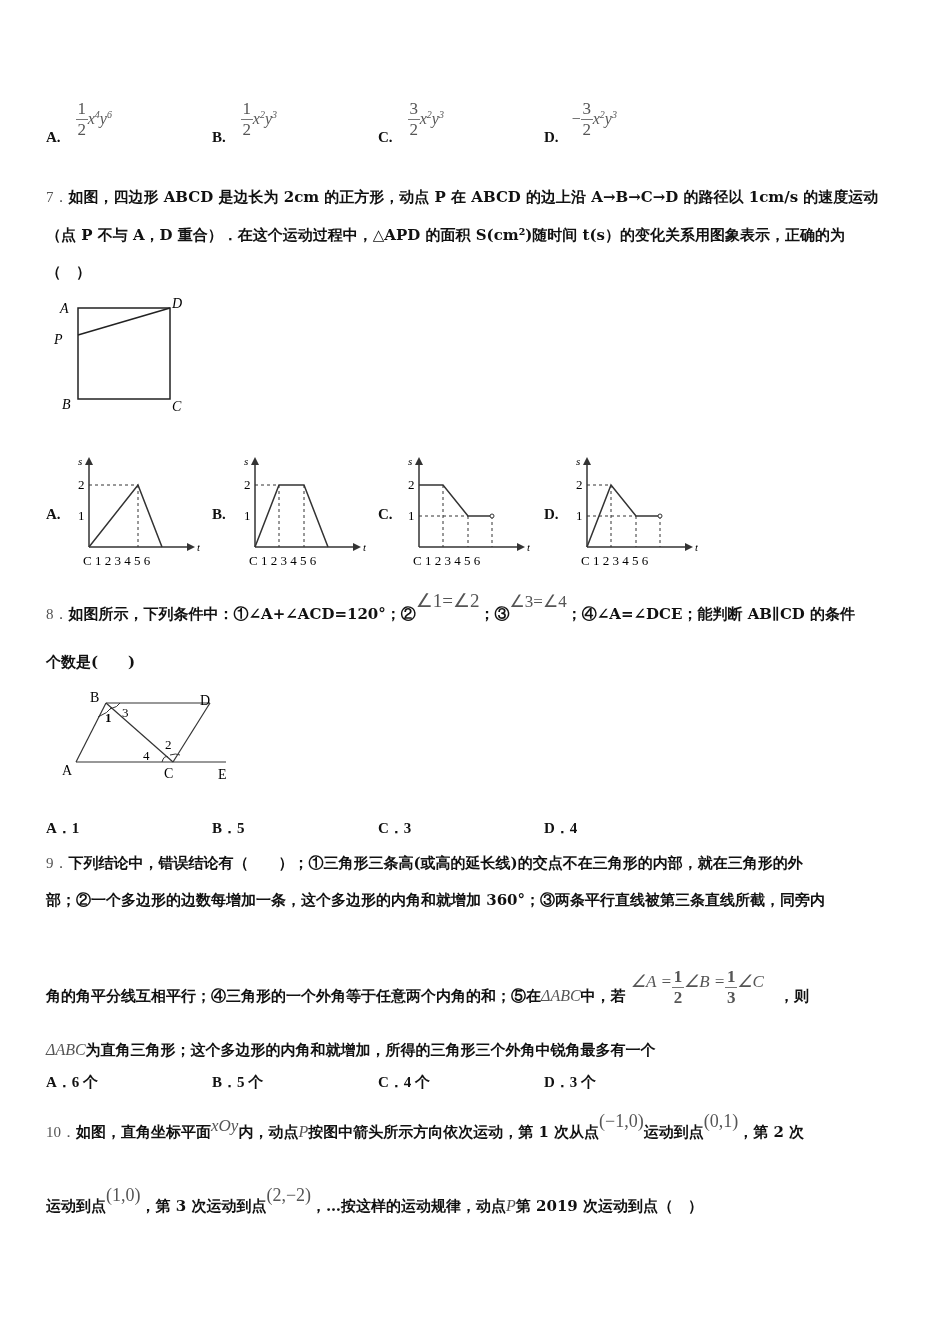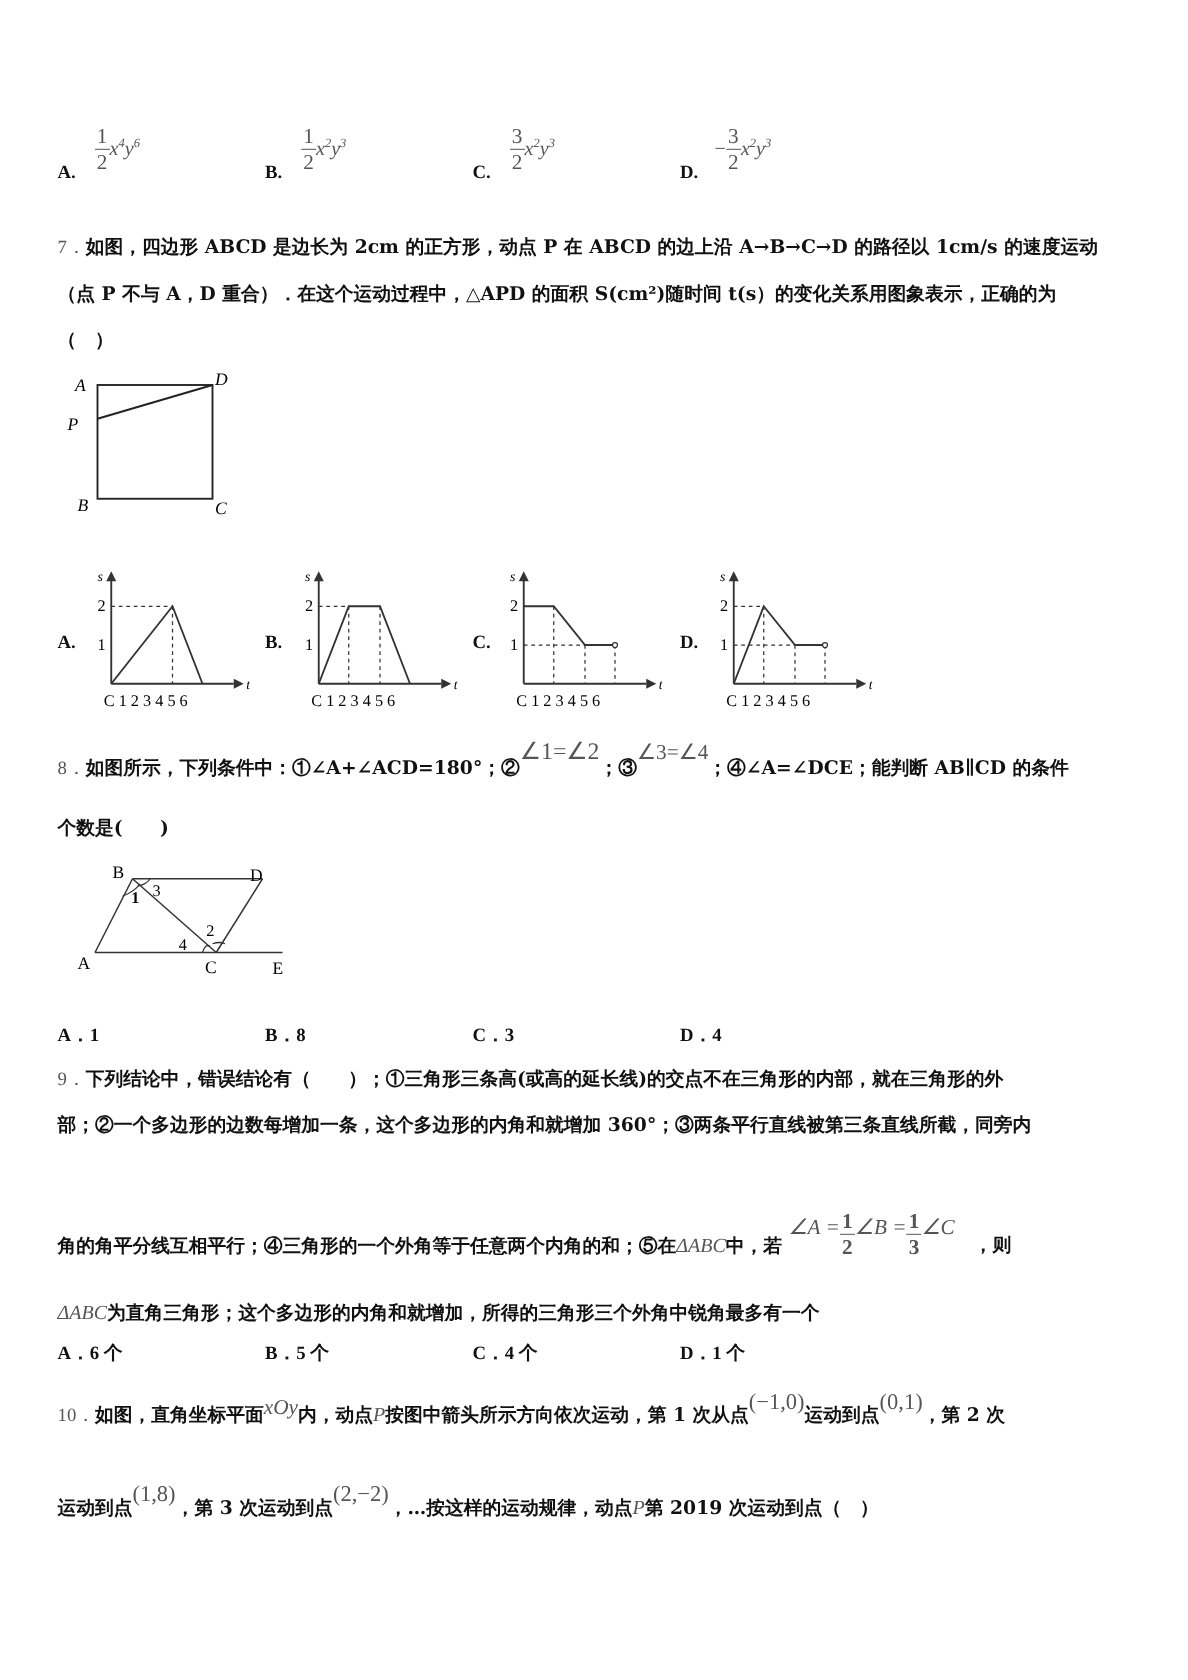--- a/index.html
+++ b/index.html
@@ -137,21 +137,21 @@
     <text x="3" y="10" font-size="11" font-style="italic">s</text>
       <text x="122" y="96" font-size="11" font-style="italic">t</text>
     <text x="3" y="34" font-size="13">2</text>
       <text x="3" y="65" font-size="13">1</text>
     <text x="8" y="110" font-size="13">C 1 2 3 4  5 6</text>
   </svg>
 </div>
 
 <div>
   <div class="abs txt" style="left:46px;top:601px;">
-    <span class="qnum">8．</span><span>如图所示，下列条件中：①∠A+∠ACD=180°；②</span><span class="math" style="font-size:19px;position:relative;top:-12px;">∠1=∠2</span><span>；③</span><span class="math" style="font-size:17px;position:relative;top:-12px;">∠3=∠4</span><span>；④∠A=∠DCE；能判断 AB∥CD 的条件</span>
+    <span class="qnum">8．</span><span>如图所示，下列条件中：①∠A+∠ACD=120°；②</span><span class="math" style="font-size:19px;position:relative;top:-12px;">∠1=∠2</span><span>；③</span><span class="math" style="font-size:17px;position:relative;top:-12px;">∠3=∠4</span><span>；④∠A=∠DCE；能判断 AB∥CD 的条件</span>
   </div>
   <div class="abs txt" style="left:46px;top:653px;">个数是(　　)</div>
 
   <svg class="abs" style="left:58px;top:685px;" width="180" height="100" font-family="Liberation Sans, sans-serif">
     <line x1="48" y1="18" x2="152" y2="18" stroke="#333" stroke-width="1.2"></line>
     <line x1="18" y1="77" x2="168" y2="77" stroke="#333" stroke-width="1.2"></line>
     <line x1="18" y1="77" x2="48" y2="18" stroke="#333" stroke-width="1.2"></line>
     <line x1="115" y1="77" x2="152" y2="18" stroke="#333" stroke-width="1.2"></line>
     <line x1="48" y1="18" x2="115" y2="77" stroke="#333" stroke-width="1.2"></line>
     <path d="M40 32 Q50 28 54 22" fill="none" stroke="#333"></path>
@@ -163,21 +163,21 @@
     <text x="4" y="90" font-size="14">A</text>
     <text x="106" y="93" font-size="14">C</text>
     <text x="160" y="94" font-size="14">E</text>
     <text x="47" y="37" font-size="13" font-weight="bold">1</text>
     <text x="64" y="32" font-size="13">3</text>
     <text x="85" y="75" font-size="13">4</text>
     <text x="107" y="64" font-size="13">2</text>
   </svg>
 
   <div class="abs opt-label" style="left:46px;top:819px;">A．1</div>
-  <div class="abs opt-label" style="left:212px;top:819px;">B．8</div>
+  <div class="abs opt-label" style="left:212px;top:819px;">B．5</div>
   <div class="abs opt-label" style="left:378px;top:819px;font-family:Liberation Serif, serif;">C．3</div>
   <div class="abs opt-label" style="left:544px;top:819px;">D．4</div>
 </div>
 
 <div>
   <div class="abs txt" style="left:46px;top:854px;"><span class="qnum">9．</span><span>下列结论中，错误结论有（　　）；①三角形三条高(或高的延长线)的交点不在三角形的内部，就在三角形的外</span></div>
   <div class="abs txt" style="left:46px;top:891px;">部；②一个多边形的边数每增加一条，这个多边形的内角和就增加 360°；③两条平行直线被第三条直线所截，同旁内</div>
   <div class="abs txt" style="left:46px;top:978px;">
     <span>角的角平分线互相平行；④三角形的一个外角等于任意两个内角的和；⑤在</span><span class="math italic" style="font-size:16px;">ΔABC</span><span>中，若</span>
     <span class="math italic" style="font-size:17px;position:relative;top:-14px;">∠A =</span><span class="frac" style="position:relative;top:-10px;">
@@ -189,23 +189,23 @@
         <span class="bar"></span>
         <span>3</span>
       </span><span class="math italic" style="font-size:17px;position:relative;top:-14px;">∠C</span>
     <span style="margin-left:10px;">，则</span>
   </div>
   <div class="abs txt" style="left:46px;top:1041px;"><span class="math italic" style="font-size:16px;">ΔABC</span><span>为直角三角形；这个多边形的内角和就增加，所得的三角形三个外角中锐角最多有一个</span></div>
 
   <div class="abs opt-label" style="left:46px;top:1073px;">A．6 个</div>
   <div class="abs opt-label" style="left:212px;top:1073px;">B．5 个</div>
   <div class="abs opt-label" style="left:378px;top:1073px;text-align:right;">C．4 个</div>
-  <div class="abs opt-label" style="left:544px;top:1073px;">D．1 个</div>
+  <div class="abs opt-label" style="left:544px;top:1073px;">D．3 个</div>
 </div>
 
 <div>
   <div class="abs txt" style="left:46px;top:1121px;">
     <span class="qnum">10．</span><span>如图，直角坐标平面</span><span class="math italic" style="font-size:17px;position:relative;top:-6px;">xOy</span><span>内，动点</span><span class="math italic" style="font-size:16px;">P</span><span>按图中箭头所示方向依次运动，第 1 次从点</span><span class="math" style="font-size:18px;position:relative;top:-10px;">(−1,0)</span><span>运动到点</span><span class="math" style="font-size:18px;position:relative;top:-10px;">(0,1)</span><span>，第 2 次</span>
   </div>
   <div class="abs txt" style="left:46px;top:1195px;">
-    <span>运动到点</span><span class="math" style="font-size:18px;position:relative;top:-10px;">(1,8)</span><span>，第 3 次运动到点</span><span class="math" style="font-size:18px;position:relative;top:-10px;text-align:center;">(2,−2)</span><span>，…按这样的运动规律，动点</span><span class="math italic" style="font-size:16px;">P</span><span>第 2019 次运动到点（　）</span>
+    <span>运动到点</span><span class="math" style="font-size:18px;position:relative;top:-10px;">(1,0)</span><span>，第 3 次运动到点</span><span class="math" style="font-size:18px;position:relative;top:-10px;text-align:center;">(2,−2)</span><span>，…按这样的运动规律，动点</span><span class="math italic" style="font-size:16px;">P</span><span>第 2019 次运动到点（　）</span>
   </div>
 </div>
 
 </body></html>

